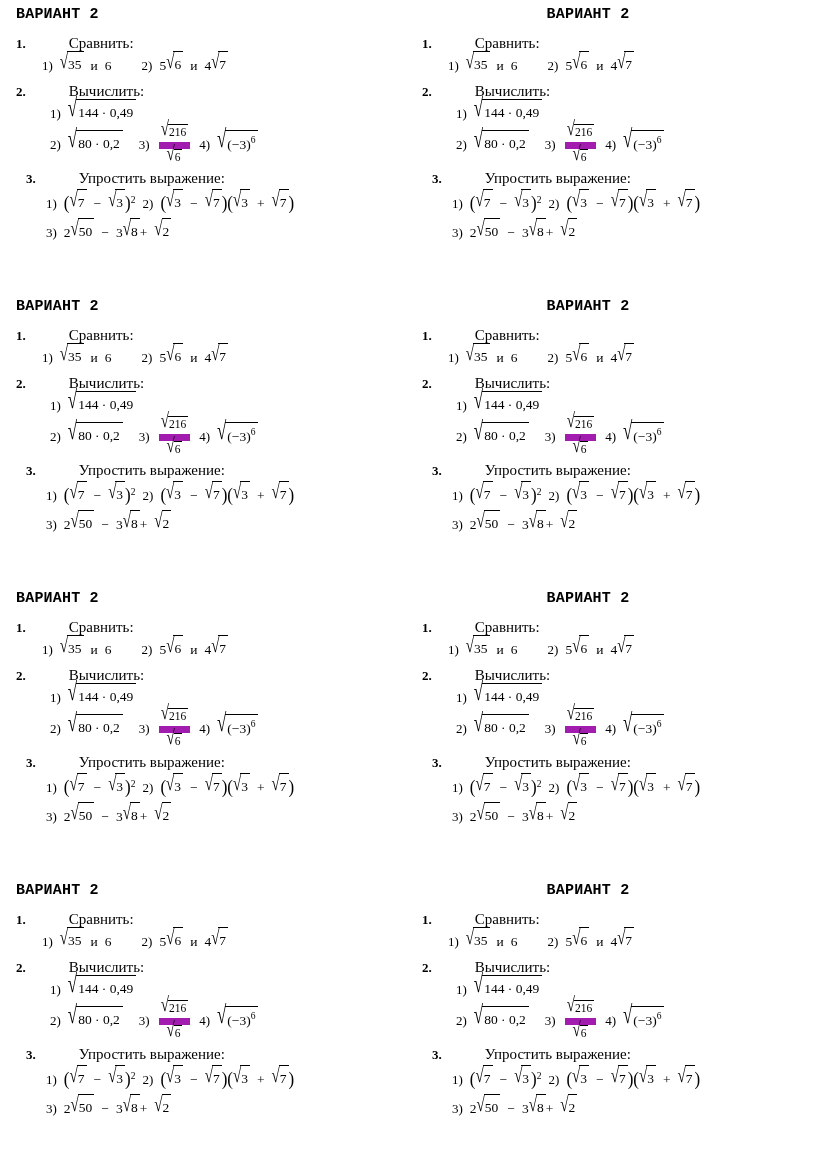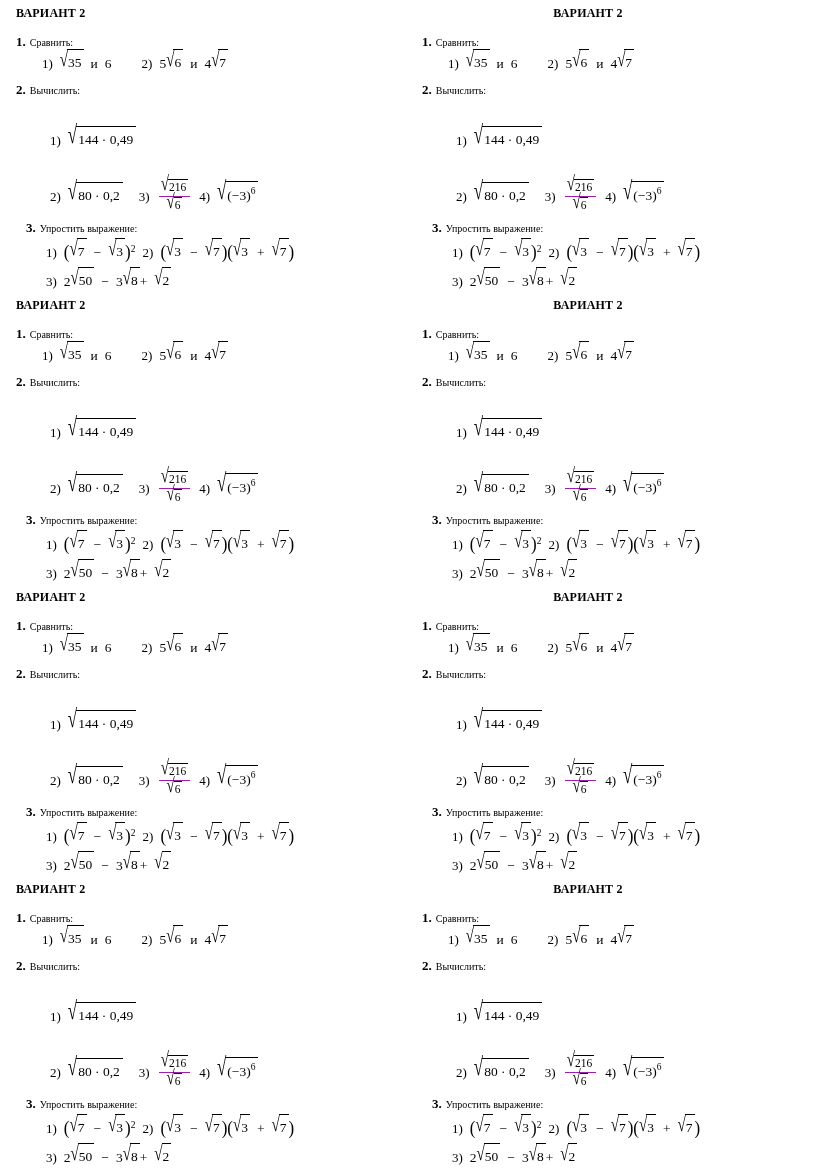--- a/index.html
+++ b/index.html
@@ -29,23 +29,23 @@
   }
   .cell {
     position: relative;
     box-sizing: border-box;
     padding: 0 6px;
   }
   .cell.right {
     padding-left: 14px;
   }
   .variant-title {
-    font-family: Liberation Serif, serif;
+    font-family: Liberation Mono, monospace;
     font-weight: bold;
-    font-size: 12px;
+    font-size: 15px;
     letter-spacing: 0.2px;
     margin: 0 0 12px 4px;
   }
   .cell.left .variant-title {
     text-align: left;
     margin-left: 0px;
   }
   .cell.right .variant-title {
     text-align: center;
     margin-right: 50px;
@@ -56,21 +56,22 @@
   .task-head {
     font-size: 14.5px;
     white-space: nowrap;
   }
   .task-num {
     font-weight: bold;
     font-size: 13px;
     margin-right: 4px;
   }
   .task-head-text {
-    font-size: 10px;
+    font-size: 15px;
+    margin-left: 39px;
   }
   .row {
     font-size: 13.5px;
     white-space: nowrap;
     line-height: 1.9;
   }
   .indent1 { padding-left: 26px; font-family: Liberation Serif, serif; }
   .indent2 { padding-left: 34px; }
   .indent3 { padding-left: 30px; }
   .item-label {
@@ -102,37 +103,36 @@
     margin-left: -1px;
     position: relative;
     top: -1px;
   }
   .rad.big > .sign {
     font-size: 17px;
     transform: scaleY(1.5) translateY(-0.5px);
   }
   .rad.big > .body {
     padding: 0 3px 0 2px;
-    margin-top: 29px;
   }
 
   
   .frac {
     display: inline-block;
     vertical-align: middle;
     text-align: center;
     font-size: 11.5px;
     line-height: 1.25;
     position: relative;
     top: -1px;
     margin: 0 2px;
   }
   .frac .num {
     display: block;
-    border-bottom: 1px solid #a21caf;
+    border-bottom: 7px solid #a21caf;
     padding: 0 2px 1px 2px;
   }
   .frac .den {
     display: block;
     padding: 1px 2px 0 2px;
   }
   .sup {
     font-size: 9.5px;
     vertical-align: super;
   }

